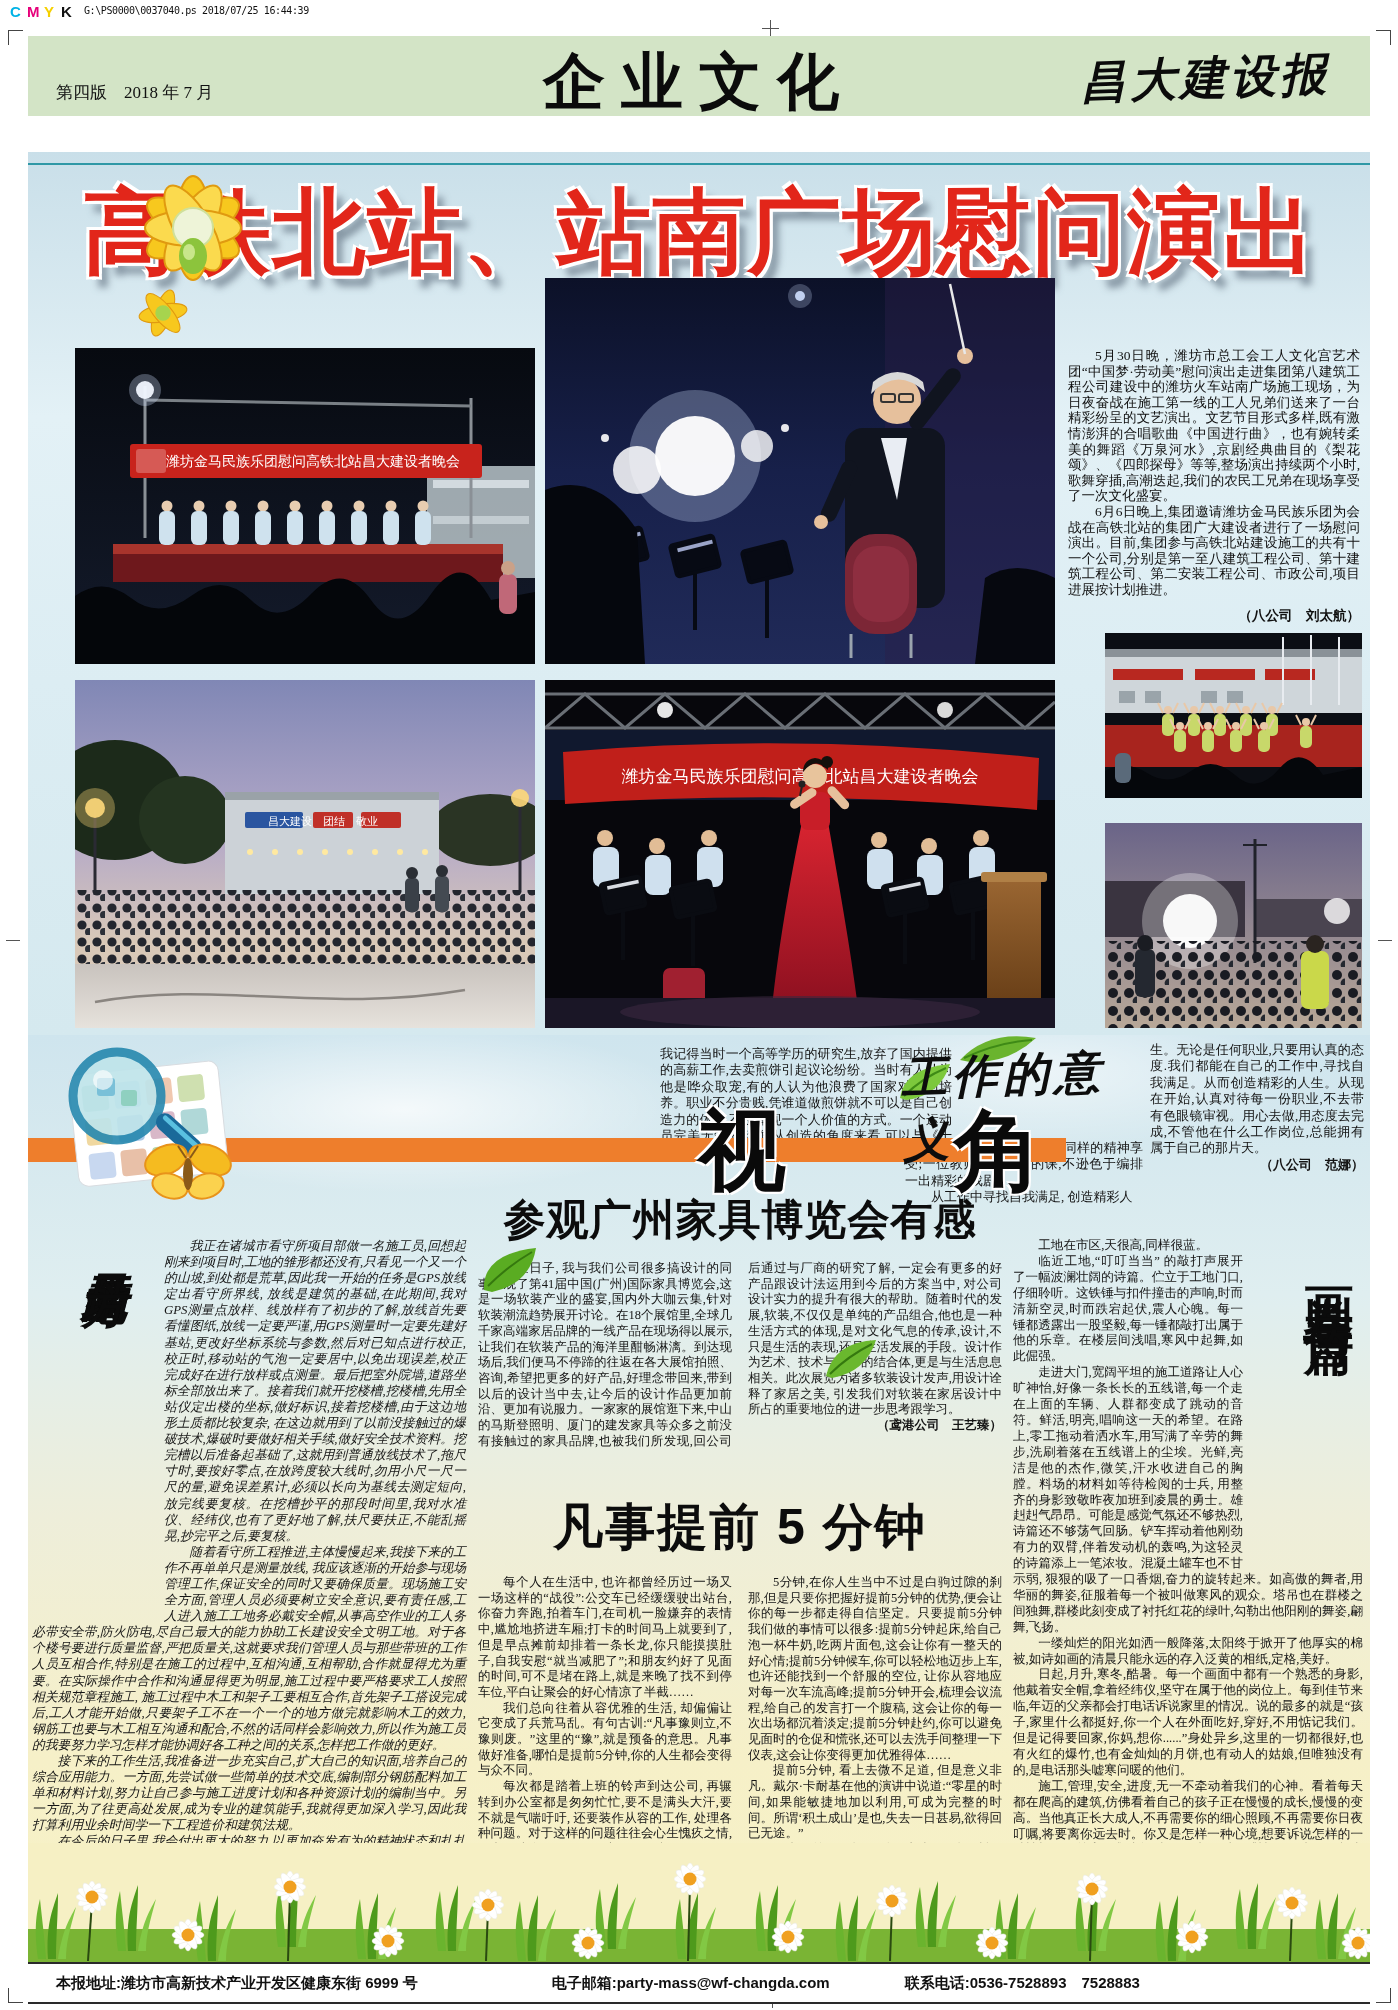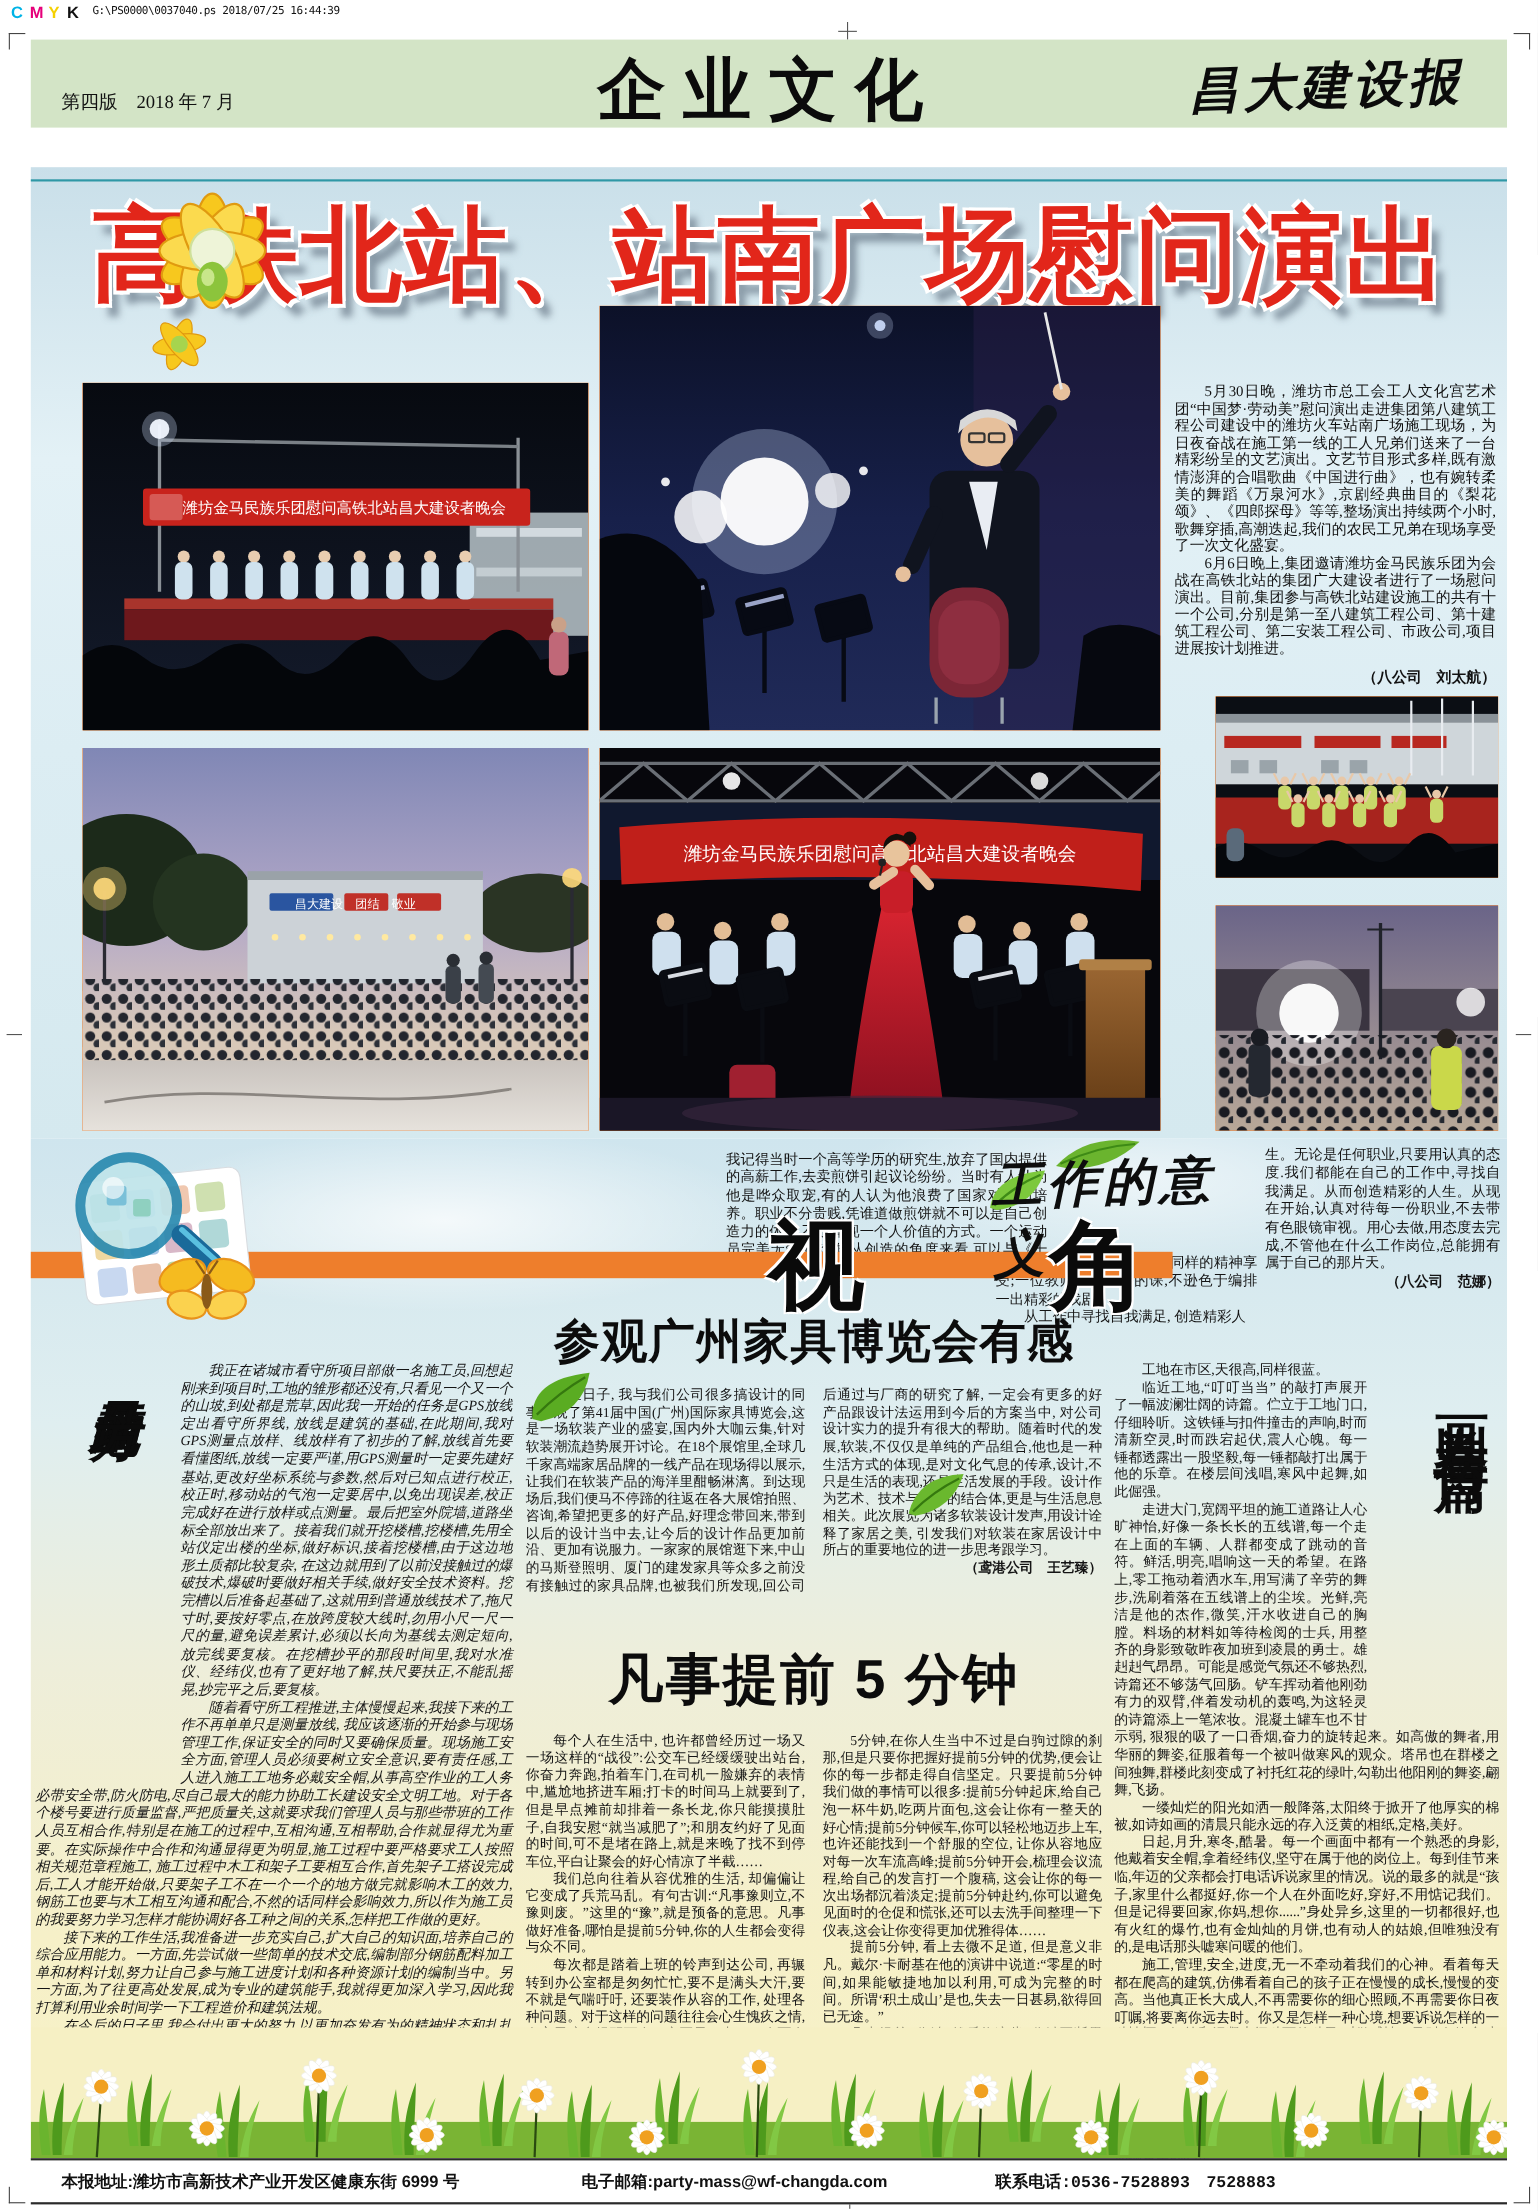--- a/index.html
+++ b/index.html
@@ -91,21 +91,21 @@
   .leaf{position:absolute;z-index:2;}
 
   
   #daisies{left:28px;top:1843px;width:1342px;height:119px;z-index:5;}
 
   
   #footer{left:28px;top:1962px;width:1342px;height:38px;background:#fff;border-top:2px solid #2a2a2a;
      border-bottom:2px solid #2a2a2a;z-index:6;display:flex;align-items:center;
      font-family:"Liberation Sans",sans-serif;font-weight:bold;font-size:15px;color:#111;}
   #footer span{white-space:nowrap;}
-  #f-addr{margin-left:28px;} #f-mail{margin-left:79px;padding-left:32px;} #f-tel{margin-left:98px;font-family:Liberation Mono, monospace;}
+  #f-addr{margin-left:28px;} #f-mail{margin-left:102px;padding-left:32px;} #f-tel{margin-left:75px;}
 </style>
 </head>
 <body>
 
 <div id="page">
 
   <div class="abs" id="printstrip">
     <span class="cmyk c0">C</span>
     <span class="cmyk c1">M</span>
     <span class="cmyk c2">Y</span>

